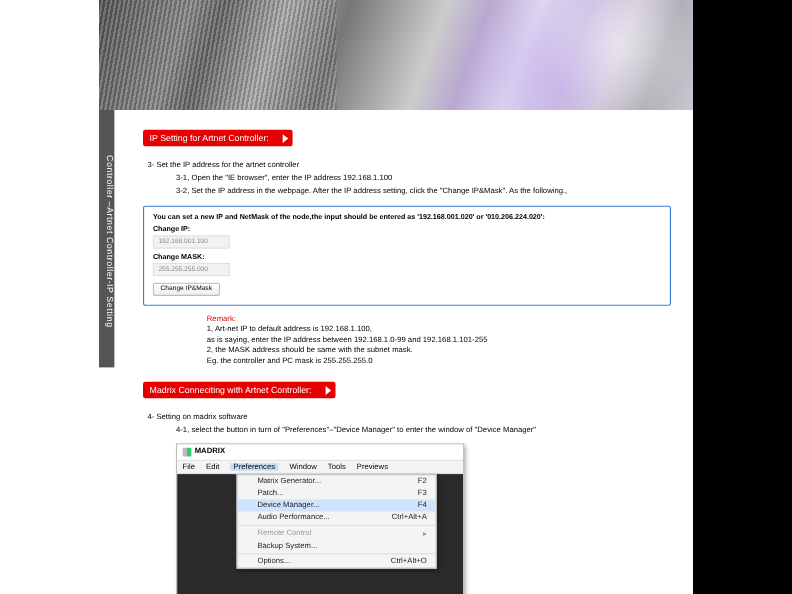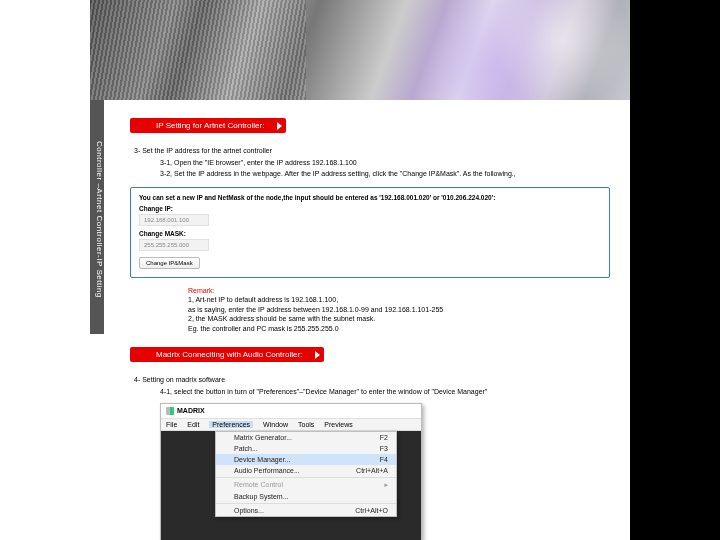--- a/index.html
+++ b/index.html
@@ -61,21 +61,21 @@
     letter-spacing: 0.5px;
   }
   .content {
     padding: 18px 20px 10px 40px;
   }
   .pill {
     display: inline-block;
     background: #e60000;
     color: #fff;
     font-size: 8px;
-    padding: 3px 22px 3px 26px;
+    padding: 3px 22px 3px 6px;
     border-radius: 2px;
     position: relative;
     margin-bottom: 10px;
   }
   .pill .arrow {
     position: absolute;
     right: 4px;
     top: 50%;
     transform: translateY(-50%);
     width: 0; height: 0;
@@ -204,21 +204,21 @@
 
       <div class="remark">
         <div class="rhead">Remark:</div>
         <div>1, Art-net IP to default address is 192.168.1.100,</div>
         <div>as is saying, enter the IP address  between 192.168.1.0-99 and 192.168.1.101-255</div>
         <div>2, the MASK address should be same with the subnet mask.</div>
         <div>Eg. the controller and PC mask is 255.255.255.0</div>
       </div>
 
       <div class="pill">
-        <span>Madrix Conneciting with Audio Controller:</span>
+        <span>Madrix Conneciting with Artnet Controller:</span>
         <span class="arrow"></span>
       </div>
 
       <div class="step">4-  Setting on madrix software</div>
       <div class="substep">4-1, select the button in turn of "Preferences"–"Device Manager" to enter the window of "Device Manager"</div>
 
       <div class="madrix-shot">
         <div class="madrix-title">
           <span class="logo"></span>
           <span>MADRIX</span>

